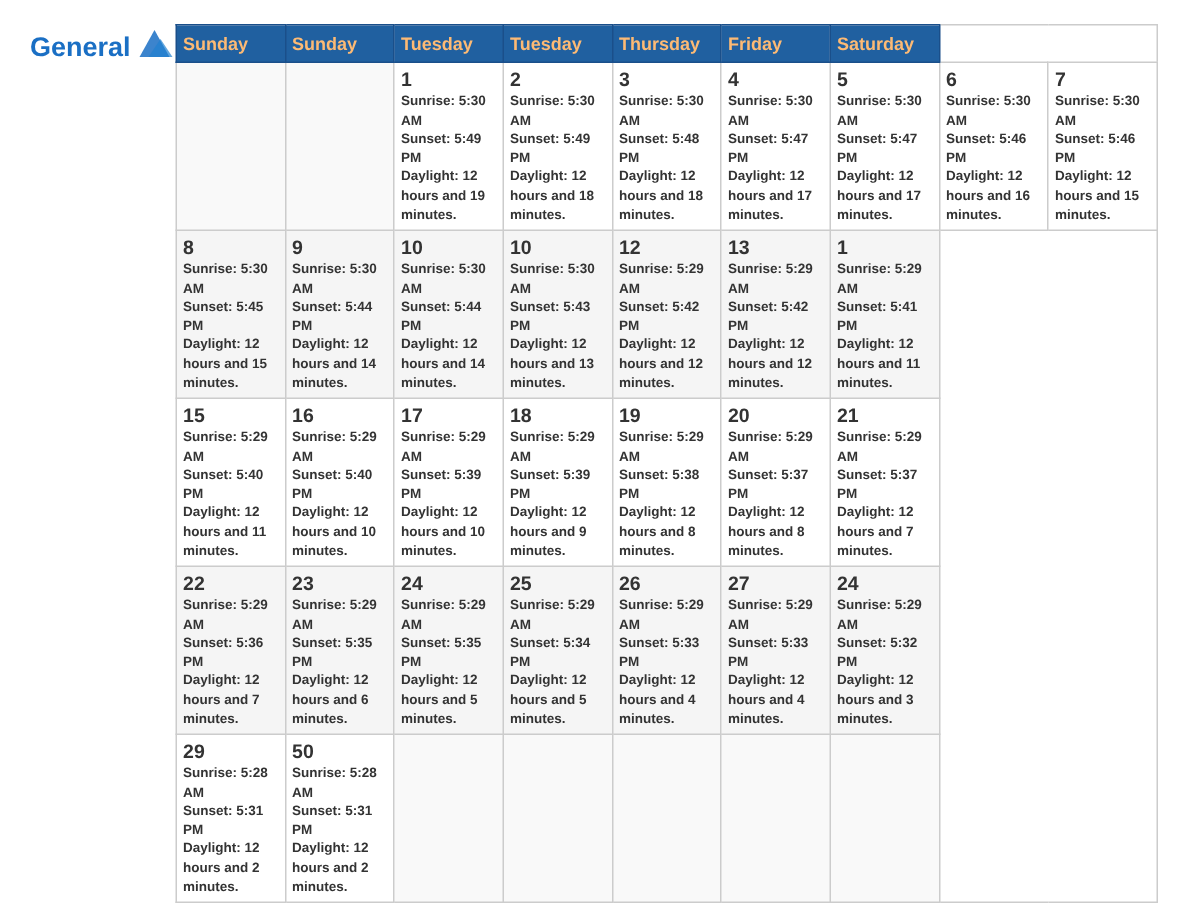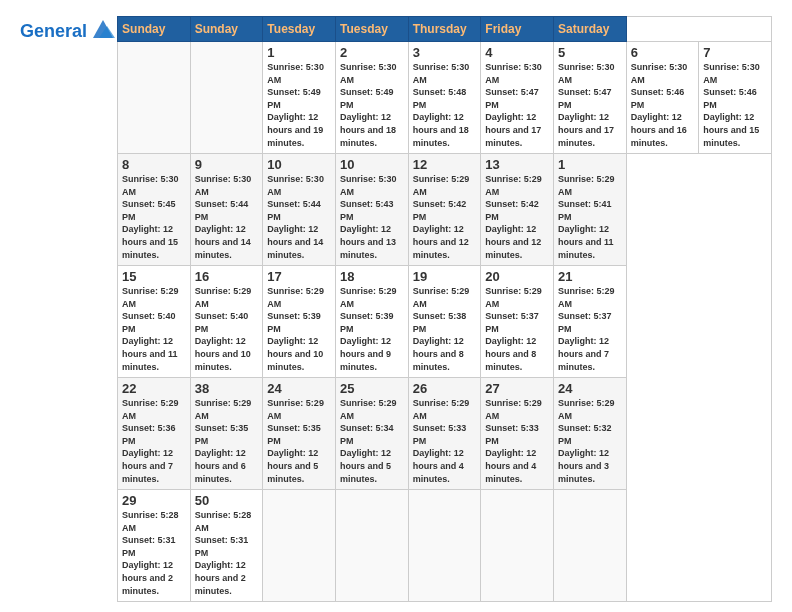--- a/index.html
+++ b/index.html
@@ -222,21 +222,21 @@
             <span class="day-number">21</span>
             <div class="day-info">Sunrise: 5:29 AM<br>Sunset: 5:37 PM<br>Daylight: 12 hours and 7 minutes.</div>
           </td>
         </tr>
         <tr class="row-alt">
           <td>
             <span class="day-number">22</span>
             <div class="day-info">Sunrise: 5:29 AM<br>Sunset: 5:36 PM<br>Daylight: 12 hours and 7 minutes.</div>
           </td>
           <td>
-            <span class="day-number">38</span>
+            <span class="day-number">23</span>
             <div class="day-info">Sunrise: 5:29 AM<br>Sunset: 5:35 PM<br>Daylight: 12 hours and 6 minutes.</div>
           </td>
           <td>
             <span class="day-number">24</span>
             <div class="day-info">Sunrise: 5:29 AM<br>Sunset: 5:35 PM<br>Daylight: 12 hours and 5 minutes.</div>
           </td>
           <td>
             <span class="day-number">25</span>
             <div class="day-info">Sunrise: 5:29 AM<br>Sunset: 5:34 PM<br>Daylight: 12 hours and 5 minutes.</div>
           </td>

